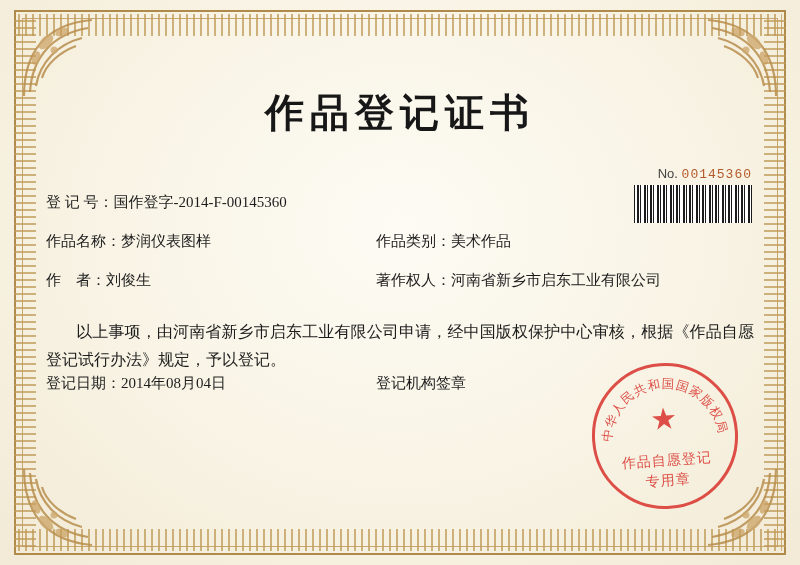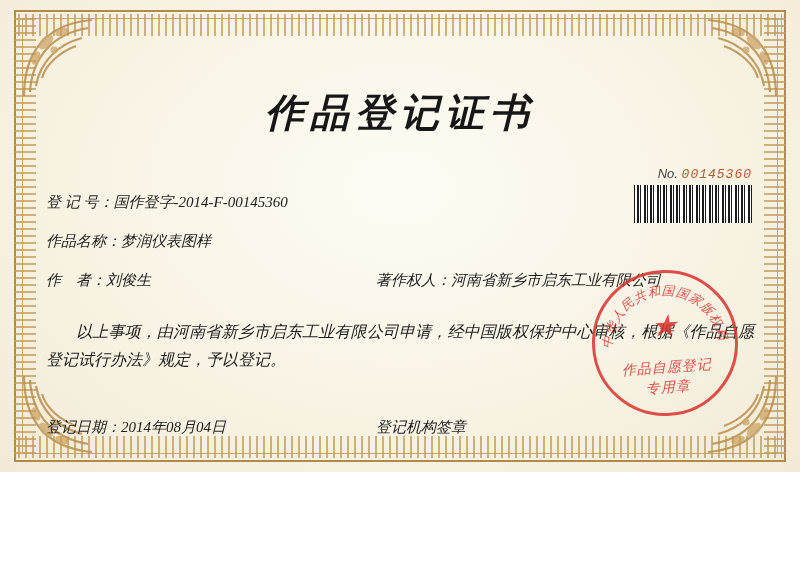--- a/index.html
+++ b/index.html
@@ -9,26 +9,25 @@
   body {
     width: 800px;
     height: 565px;
     background: #ffffff;
     font-family: "Liberation Serif", serif;
     overflow: hidden;
   }
   .certificate {
     position: relative;
     width: 800px;
-    height: 472px;
+    height: 565px;
     background:
       radial-gradient(ellipse at 50% 40%, #fdfbf4 0%, #f8f3e4 55%, #f2ead6 100%);
     box-sizing: border-box;
     overflow: hidden;
-    font-style: italic;
   }
   
   .border-outer {
     position: absolute;
     left: 14px;
     top: 10px;
     right: 14px;
     bottom: 10px;
     border: 2px solid #b08a4a;
     box-sizing: border-box;
@@ -174,21 +173,20 @@
     margin-top: 28px;
     font-size: 16px;
     line-height: 28px;
     color: #1c1c1c;
     text-align: justify;
   }
   .paragraph .indent { display: inline-block; width: 30px; }
 
   .footer-row {
     display: flex;
-    margin-top: 44px;
     font-size: 15px;
     color: #1c1c1c;
   }
   .footer-row .col.left { width: 330px; }
 
   
   .seal {
     position: absolute;
     right: 62px;
     bottom: 56px;
@@ -317,20 +315,24 @@
         <div class="col left">
           <span class="label">登 记 号：</span>
           <span class="value">国作登字-2014-F-00145360</span>
         </div>
       </div>
 
       <div class="row">
         <div class="col left">
           <span class="label">作品名称：</span>
           <span class="value">梦润仪表图样</span>
+        </div>
+        <div class="col right">
+          <span class="label">作品类别：</span>
+          <span class="value">美术作品</span>
         </div>
       </div>
 
       <div class="row">
         <div class="col left">
           <span class="label">作    者：</span>
           <span class="value">刘俊生</span>
         </div>
         <div class="col right">
           <span class="label">著作权人：</span>

